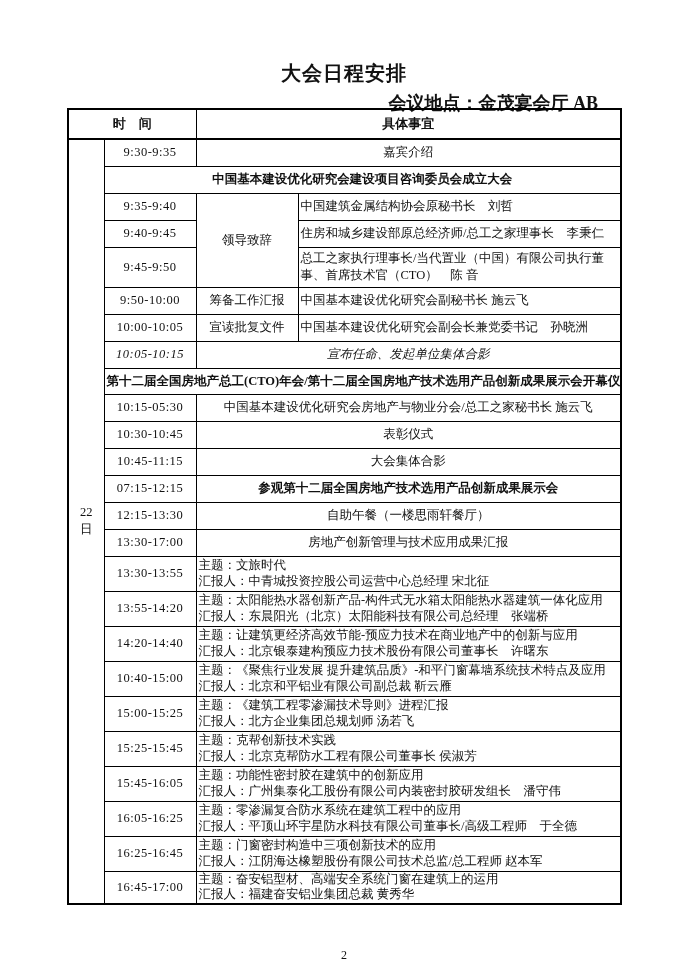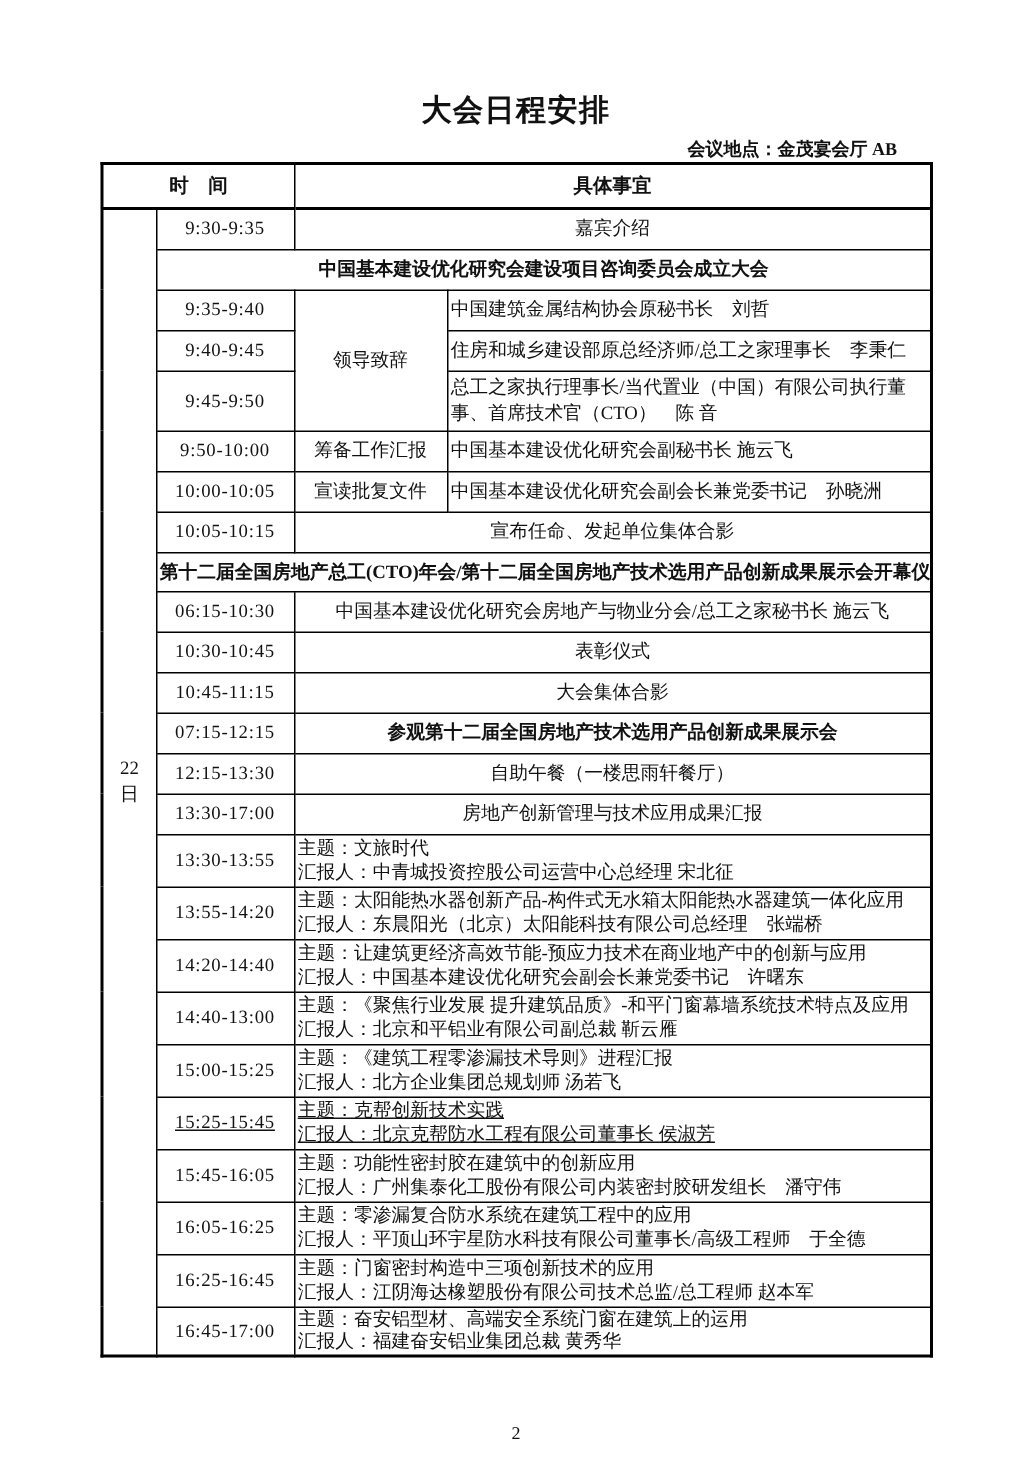--- a/index.html
+++ b/index.html
@@ -12,21 +12,21 @@
     overflow:hidden;
   }
   .doc-title{
     position:absolute;top:60px;left:0;width:688px;
     text-align:center;font-size:20px;font-weight:bold;
     letter-spacing:1px;
   }
   .venue-line{
     position:absolute;top:91px;left:67px;width:553px;
     box-sizing:border-box;padding-right:22px;
-    text-align:right;font-size:12px;font-weight:bold;
+    text-align:right;font-size:18px;font-weight:bold;
   }
   table.schedule{
     position:absolute;left:67px;top:108px;
     width:553px;
     border-collapse:collapse;
     table-layout:fixed;
     border:2px solid #000;
   }
   table.schedule td{
     border:1px solid #000;
@@ -107,29 +107,29 @@
       <tr style="height: 27px;">
         <td class="time">9:50-10:00</td>
         <td class="label">筹备工作汇报</td>
         <td class="person">中国基本建设优化研究会副秘书长 施云飞</td>
       </tr>
       <tr style="height: 27px;">
         <td class="time">10:00-10:05</td>
         <td class="label">宣读批复文件</td>
         <td class="person">中国基本建设优化研究会副会长兼党委书记　孙晓洲</td>
       </tr>
-      <tr style="height: 27px;">
+      <tr style="height: 27px; font-style: italic;">
         <td class="time">10:05-10:15</td>
         <td class="c" colspan="2">宣布任命、发起单位集体合影</td>
       </tr>
       <tr style="height: 26px;">
         <td class="section" colspan="3">第十二届全国房地产总工(CTO)年会/第十二届全国房地产技术选用产品创新成果展示会开幕仪式</td>
       </tr>
       <tr style="height: 27px;">
-        <td class="time">06:15-10:30</td>
+        <td class="time">10:15-05:30</td>
         <td class="c" colspan="2">中国基本建设优化研究会房地产与物业分会/总工之家秘书长 施云飞</td>
       </tr>
       <tr style="height: 27px;">
         <td class="time">10:30-10:45</td>
         <td class="c" colspan="2">表彰仪式</td>
       </tr>
       <tr style="height: 27px;">
         <td class="time">10:45-11:15</td>
         <td class="c" colspan="2">大会集体合影</td>
       </tr>
@@ -156,38 +156,38 @@
         <td class="time">13:55-14:20</td>
         <td class="detail" colspan="2">
           <div>主题：太阳能热水器创新产品-构件式无水箱太阳能热水器建筑一体化应用</div>
           <div>汇报人：东晨阳光（北京）太阳能科技有限公司总经理　张端桥</div>
         </td>
       </tr>
       <tr style="height: 35px;">
         <td class="time">14:20-14:40</td>
         <td class="detail" colspan="2">
           <div>主题：让建筑更经济高效节能-预应力技术在商业地产中的创新与应用</div>
-          <div>汇报人：中国基本建设优化研究会副会长兼党委书记　许曙东</div>
-        </td>
-      </tr>
-      <tr style="height: 35px;">
-        <td class="time">14:40-13:00</td>
+          <div>汇报人：北京银泰建构预应力技术股份有限公司董事长　许曙东</div>
+        </td>
+      </tr>
+      <tr style="height: 35px;">
+        <td class="time">10:40-15:00</td>
         <td class="detail" colspan="2">
           <div>主题：《聚焦行业发展 提升建筑品质》-和平门窗幕墙系统技术特点及应用</div>
           <div>汇报人：北京和平铝业有限公司副总裁 靳云雁</div>
         </td>
       </tr>
       <tr style="height: 35px;">
         <td class="time">15:00-15:25</td>
         <td class="detail" colspan="2">
           <div>主题：《建筑工程零渗漏技术导则》进程汇报</div>
           <div>汇报人：北方企业集团总规划师 汤若飞</div>
         </td>
       </tr>
-      <tr style="height: 35px; text-decoration: underline;">
+      <tr style="height: 35px;">
         <td class="time">15:25-15:45</td>
         <td class="detail" colspan="2">
           <div>主题：克帮创新技术实践</div>
           <div>汇报人：北京克帮防水工程有限公司董事长 侯淑芳</div>
         </td>
       </tr>
       <tr style="height: 35px;">
         <td class="time">15:45-16:05</td>
         <td class="detail" colspan="2">
           <div>主题：功能性密封胶在建筑中的创新应用</div>

